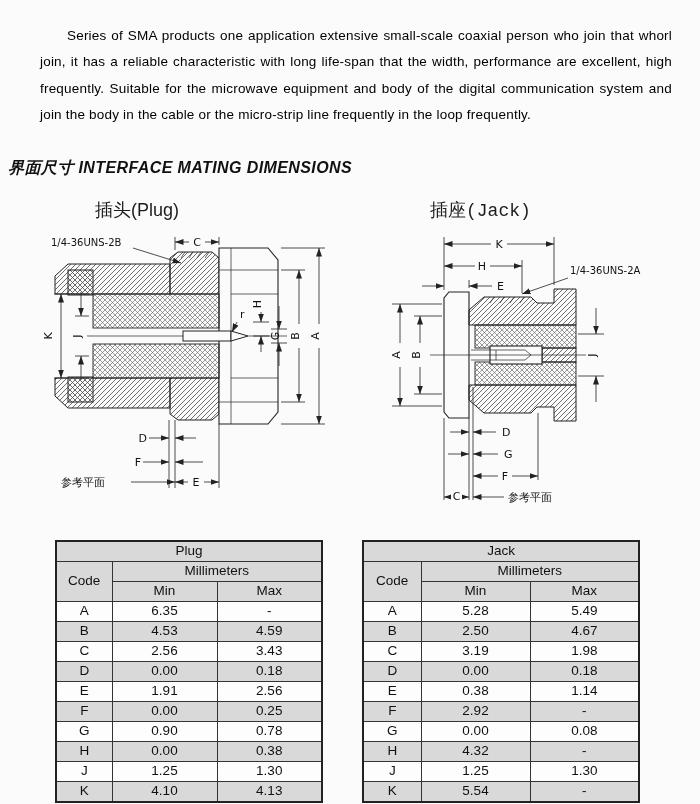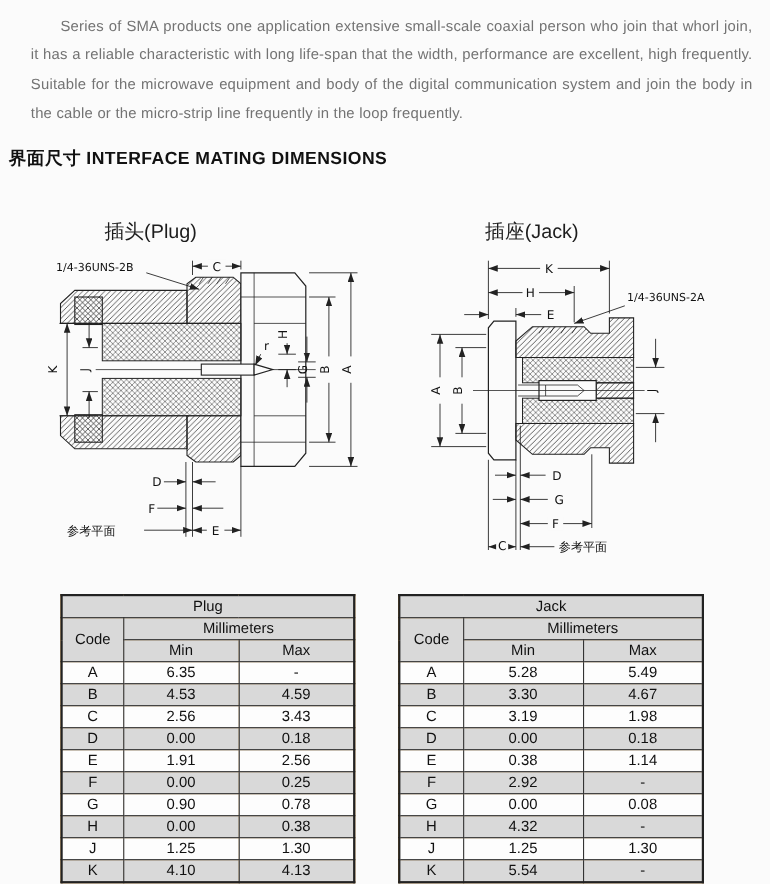--- a/index.html
+++ b/index.html
@@ -8,31 +8,31 @@
     background:#fbfbfb; color:#1c1c1c;
     font-family:"Liberation Sans","DejaVu Sans",sans-serif;
     overflow:hidden;
   }
   .intro-zh {
     margin:0; padding:9px 10px 0 8px;
     font-size:13.5px; line-height:1.62; font-weight:bold;
     text-indent:2em; text-align:justify; letter-spacing:0.3px;
   }
   .intro-en {
-    margin:4px; padding:7px 12px 0 24px;
-    font-size:13.5px; line-height:1.95; color:#737373;
+    margin:16px; padding:7px 12px 0 24px;
+    font-size:13.5px; line-height:1.95; color:#000000;
     text-indent:2em; text-align:justify; letter-spacing:0.2px;
   }
   .section-heading {
     margin:0; padding:14px 0 0 8px;
-    font-size:16px; font-weight:bold; letter-spacing:0.4px; color:#111;
+    font-size:16px; font-weight:bold; letter-spacing:0.4px; color:#111;font-style:italic;
   }
   .fig-title { position:absolute; font-size:18px; color:#1c1c1c; }
   .fig-title.plug { left:95px; top:198px; }
-  .fig-title.jack { left:441px; top:198px; }
+  .fig-title.jack { left:430px; top:198px;font-family:Liberation Mono, monospace; }
   svg.drawing { position:absolute; }
   svg.plug-svg { left:35px; top:230px; }
   svg.jack-svg { left:372px; top:230px; }
 
   
   .metal { fill:url(#pH); stroke:#222; stroke-width:1; }
   .metal2 { fill:url(#pH2); stroke:#222; stroke-width:1; }
   .diel { fill:url(#pX); stroke:#222; stroke-width:0.9; }
   .white-part { fill:#fbfbfb; stroke:#222; stroke-width:1.1; }
   .pin { fill:#fbfbfb; stroke:#222; stroke-width:1; }
@@ -356,21 +356,21 @@
         </tr>
       </thead>
       <tbody>
         <tr>
             <td>A</td>
             <td>5.28</td>
             <td>5.49</td>
           </tr>
         <tr>
             <td>B</td>
-            <td>3.30</td>
+            <td>2.50</td>
             <td>4.67</td>
           </tr>
         <tr>
             <td>C</td>
             <td>3.19</td>
             <td>1.98</td>
           </tr>
         <tr>
             <td>D</td>
             <td>0.00</td>

